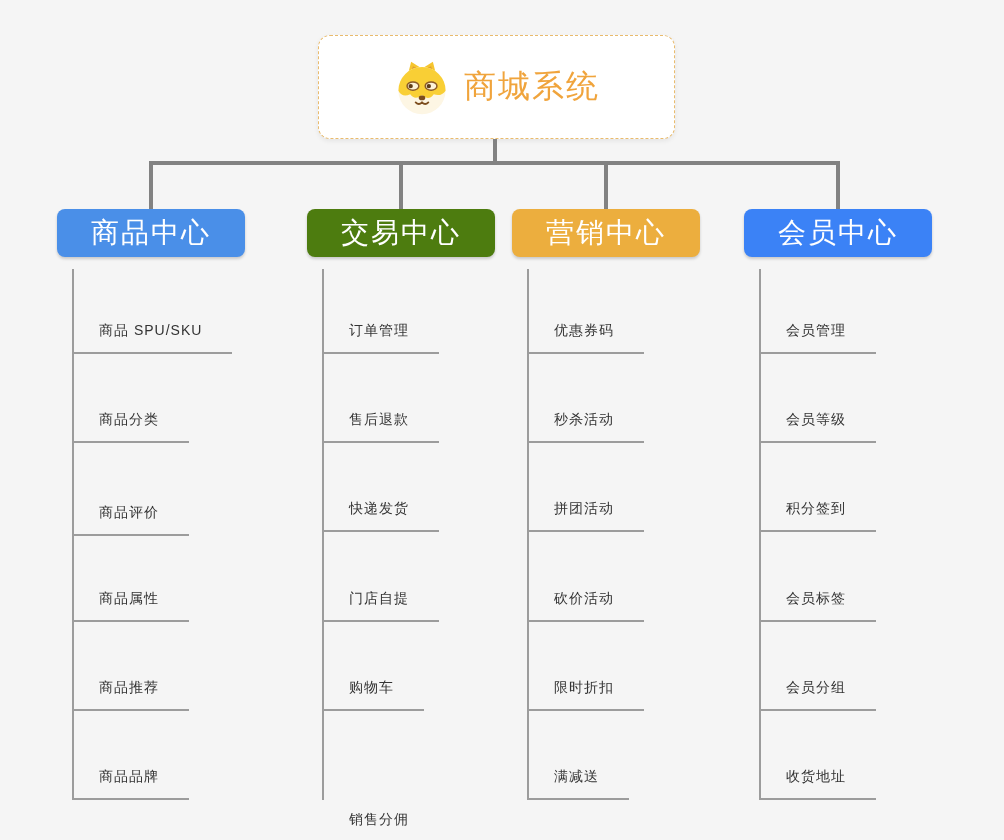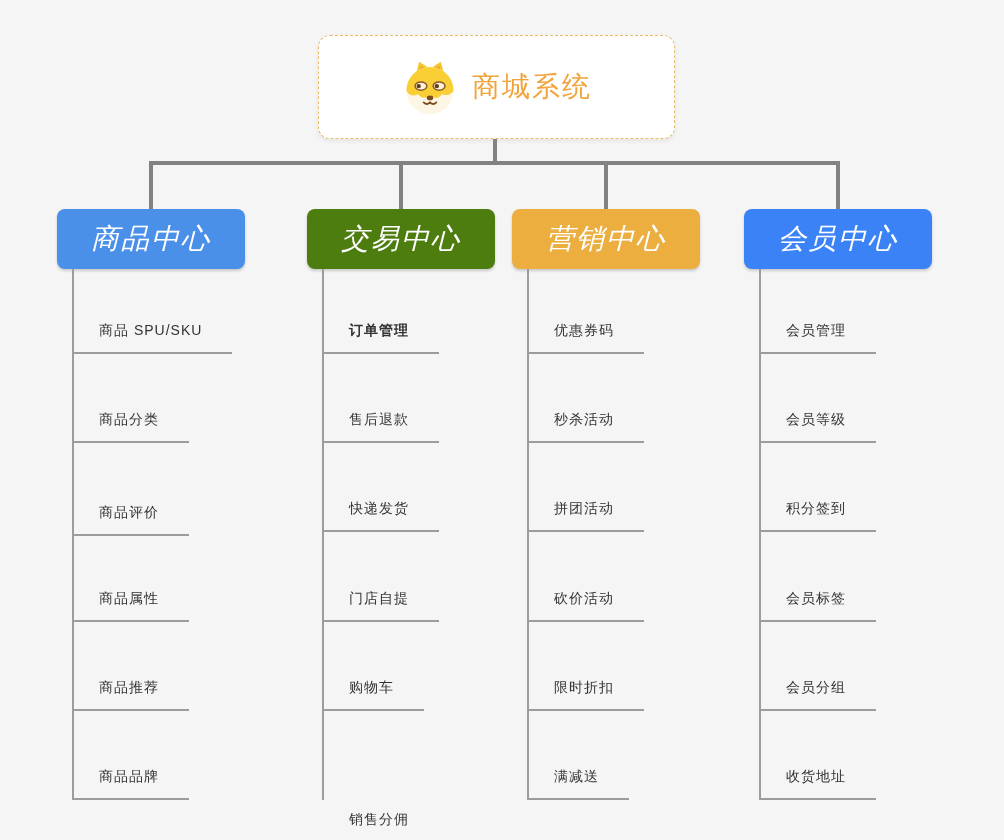--- a/index.html
+++ b/index.html
@@ -17,40 +17,40 @@
   .root-node{
     position:absolute;left:318px;top:35px;width:357px;height:104px;
     background:#ffffff;
     border:1px dashed var(--root-border,#e9bb6d);
     border-radius:12px;
     box-shadow:0 2px 5px rgba(0,0,0,0.07);
     display:flex;align-items:center;justify-content:center;gap:13px;
     box-sizing:border-box;
   }
   .root-title{
-    font-size:28px;
+    font-size:32px;
     letter-spacing:2px;
     color:var(--root-text,#f0a43c);
   }
   .dog-icon{width:58px;height:58px;display:block;}
   
   .conn{position:absolute;background:var(--conn-dark,#828282);}
   .conn-root-stub{left:493px;top:139px;width:4px;height:26px;}
   .conn-horizontal{left:149px;top:161px;width:691px;height:4px;}
   
   .branch{position:absolute;top:209px;width:270px;height:610px;}
   .drop-line{
     position:absolute;left:92px;top:-48px;width:4px;height:48px;
     background:var(--conn-dark,#828282);
   }
   .branch-header{
-    position:absolute;left:0;top:0;width:188px;height:60px;
+    position:absolute;left:0;top:0;width:188px;height:48px;
     border-radius:8px;
     box-shadow:0 2px 3px rgba(0,0,0,0.18);
-    display:flex;align-items:center;justify-content:center;font-style:italic;
+    display:flex;align-items:center;justify-content:center;
   }
   .branch-header span{
     color:#ffffff;font-size:28px;letter-spacing:2px;
   }
   .trunk{
     position:absolute;left:15px;top:60px;width:2px;height:531px;
     background:var(--conn-light,#9c9c9c);
   }
   .child-item{
     position:absolute;left:15px;
@@ -101,21 +101,21 @@
         <div class="child-item" style="top: 375.6px;">商品属性</div>
         <div class="child-item" style="top: 464.8px;">商品推荐</div>
         <div class="child-item" style="top: 554px;">商品品牌</div>
       </div>
       <div class="branch" style="left: 307px;">
         <div class="drop-line"></div>
         <div class="branch-header" style="background: #4d7c0f;">
           <span>交易中心</span>
         </div>
         <div class="trunk"></div>
-        <div class="child-item" style="top: 108px; font-weight: bold;">订单管理</div>
+        <div class="child-item" style="top: 108px;">订单管理</div>
         <div class="child-item" style="top: 197.2px;">售后退款</div>
         <div class="child-item" style="top: 286.4px;">快递发货</div>
         <div class="child-item" style="top: 375.6px;">门店自提</div>
         <div class="child-item" style="top: 464.8px;">购物车</div>
         <div class="child-item" style="top: 554px; margin-top: 43px;">销售分佣</div>
       </div>
       <div class="branch" style="left: 512px;">
         <div class="drop-line"></div>
         <div class="branch-header" style="background: rgb(236, 174, 62);">
           <span>营销中心</span>

